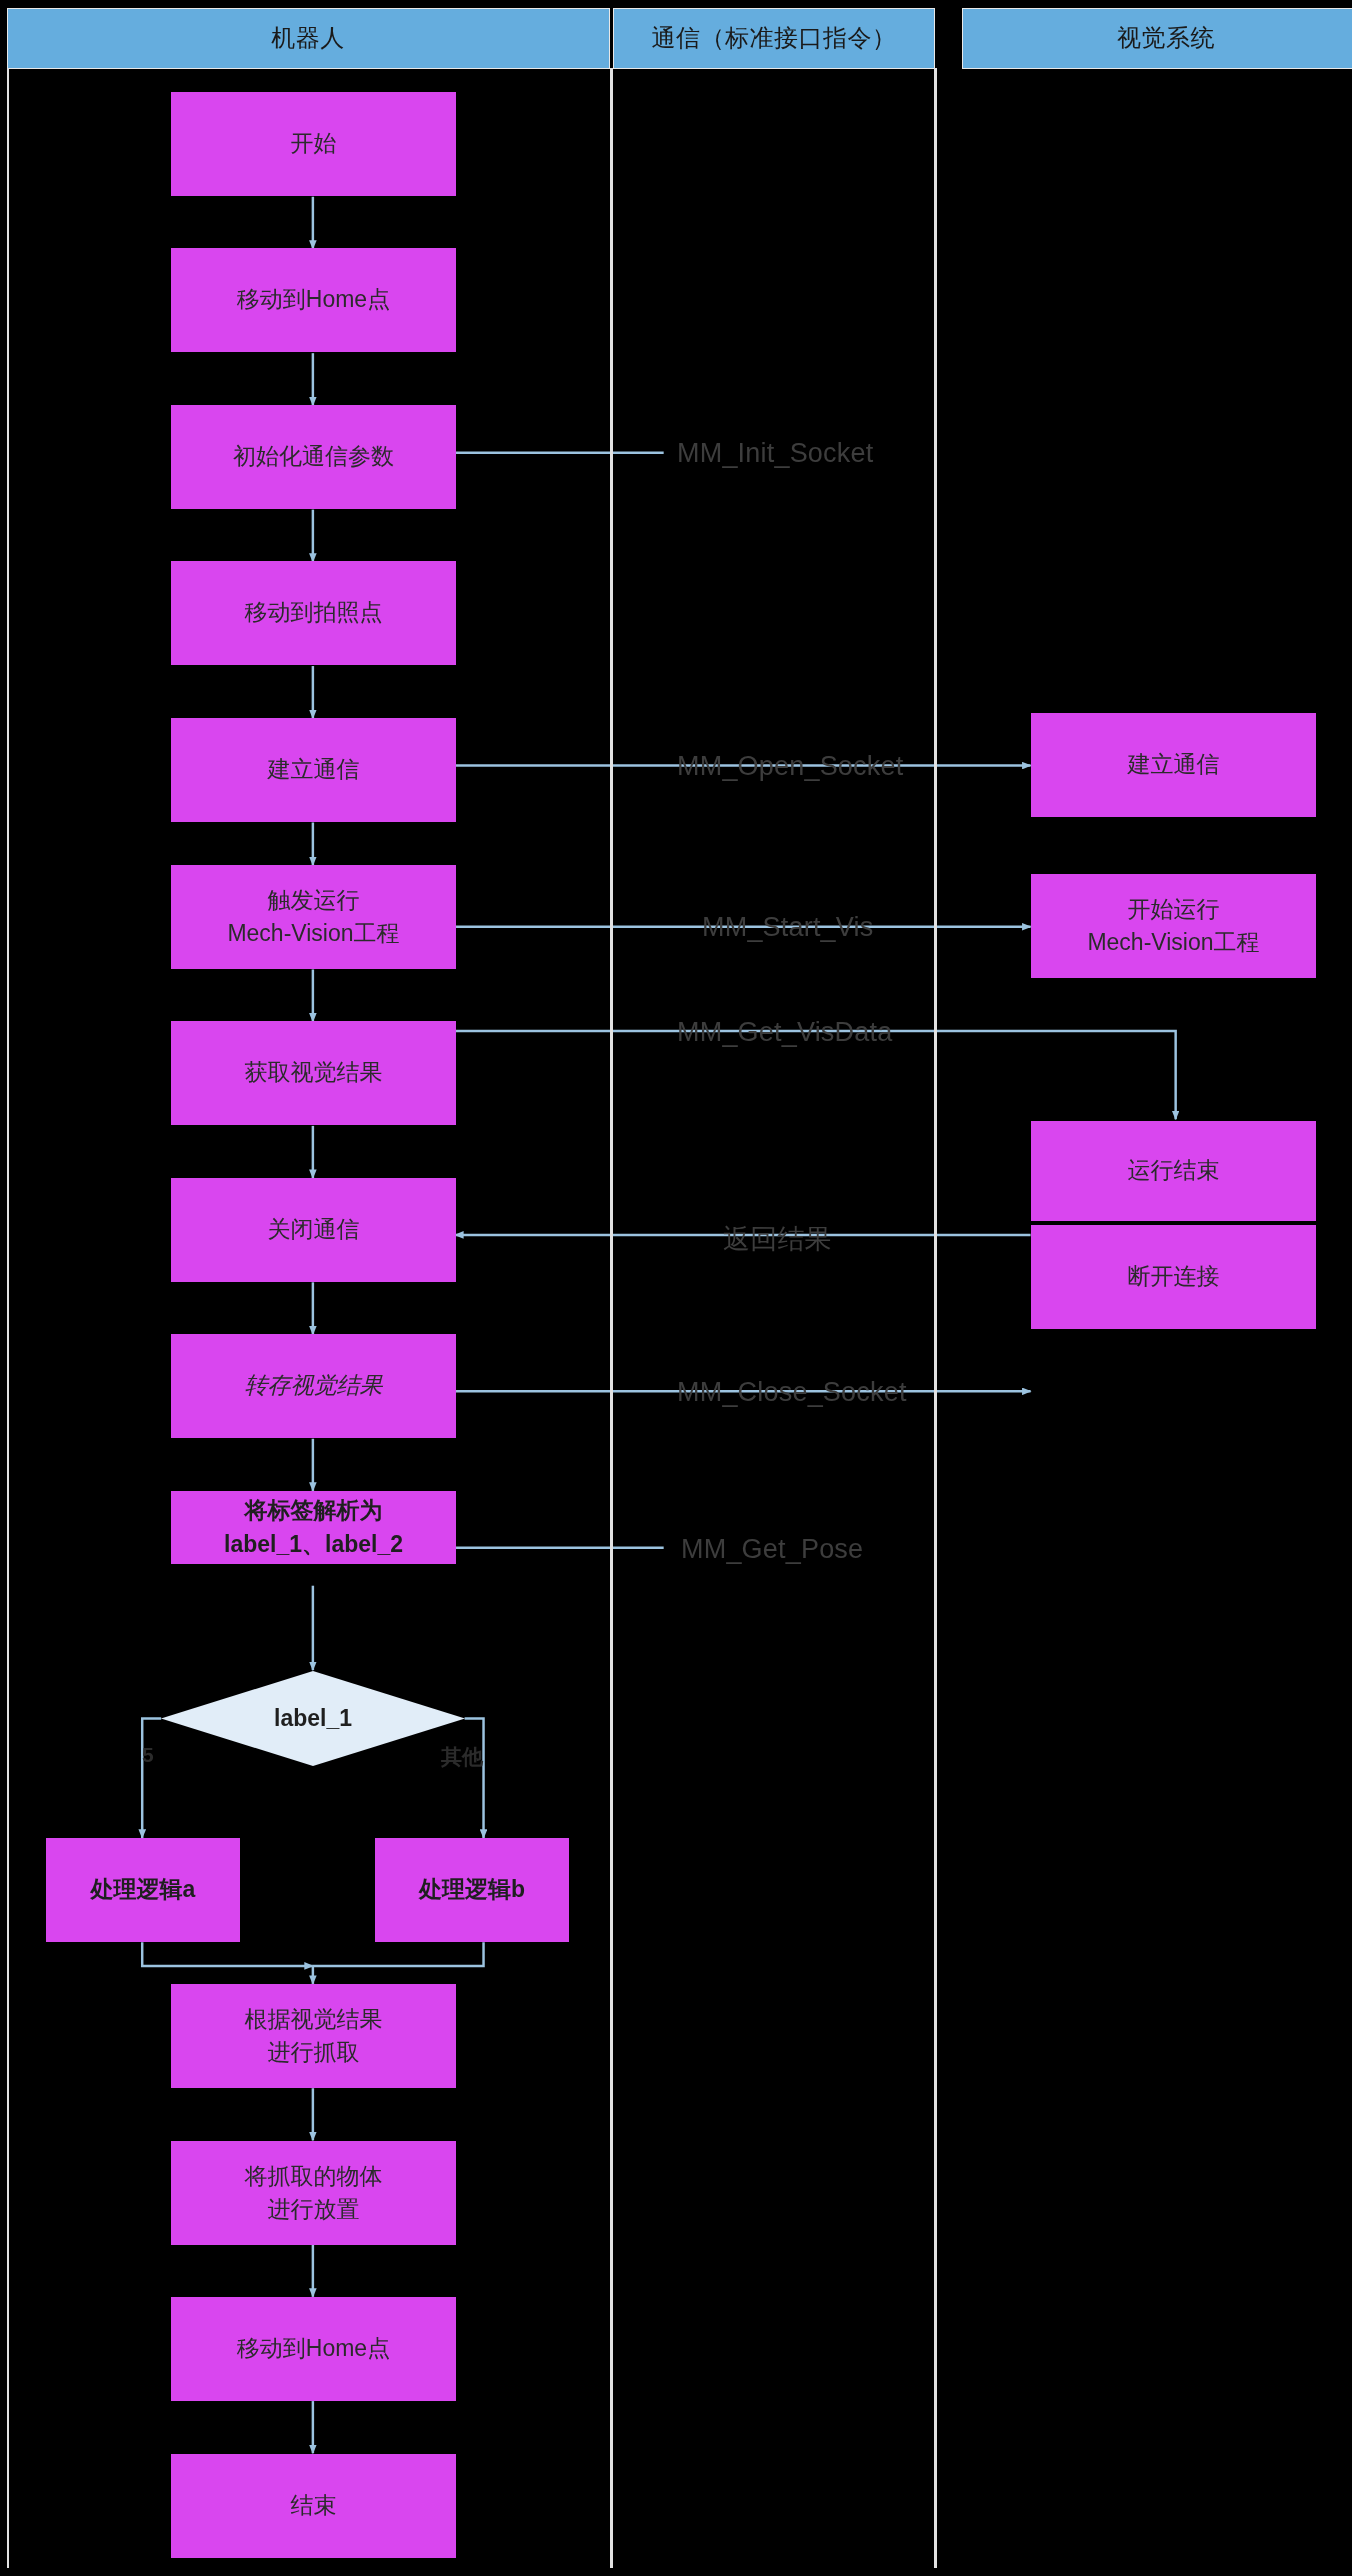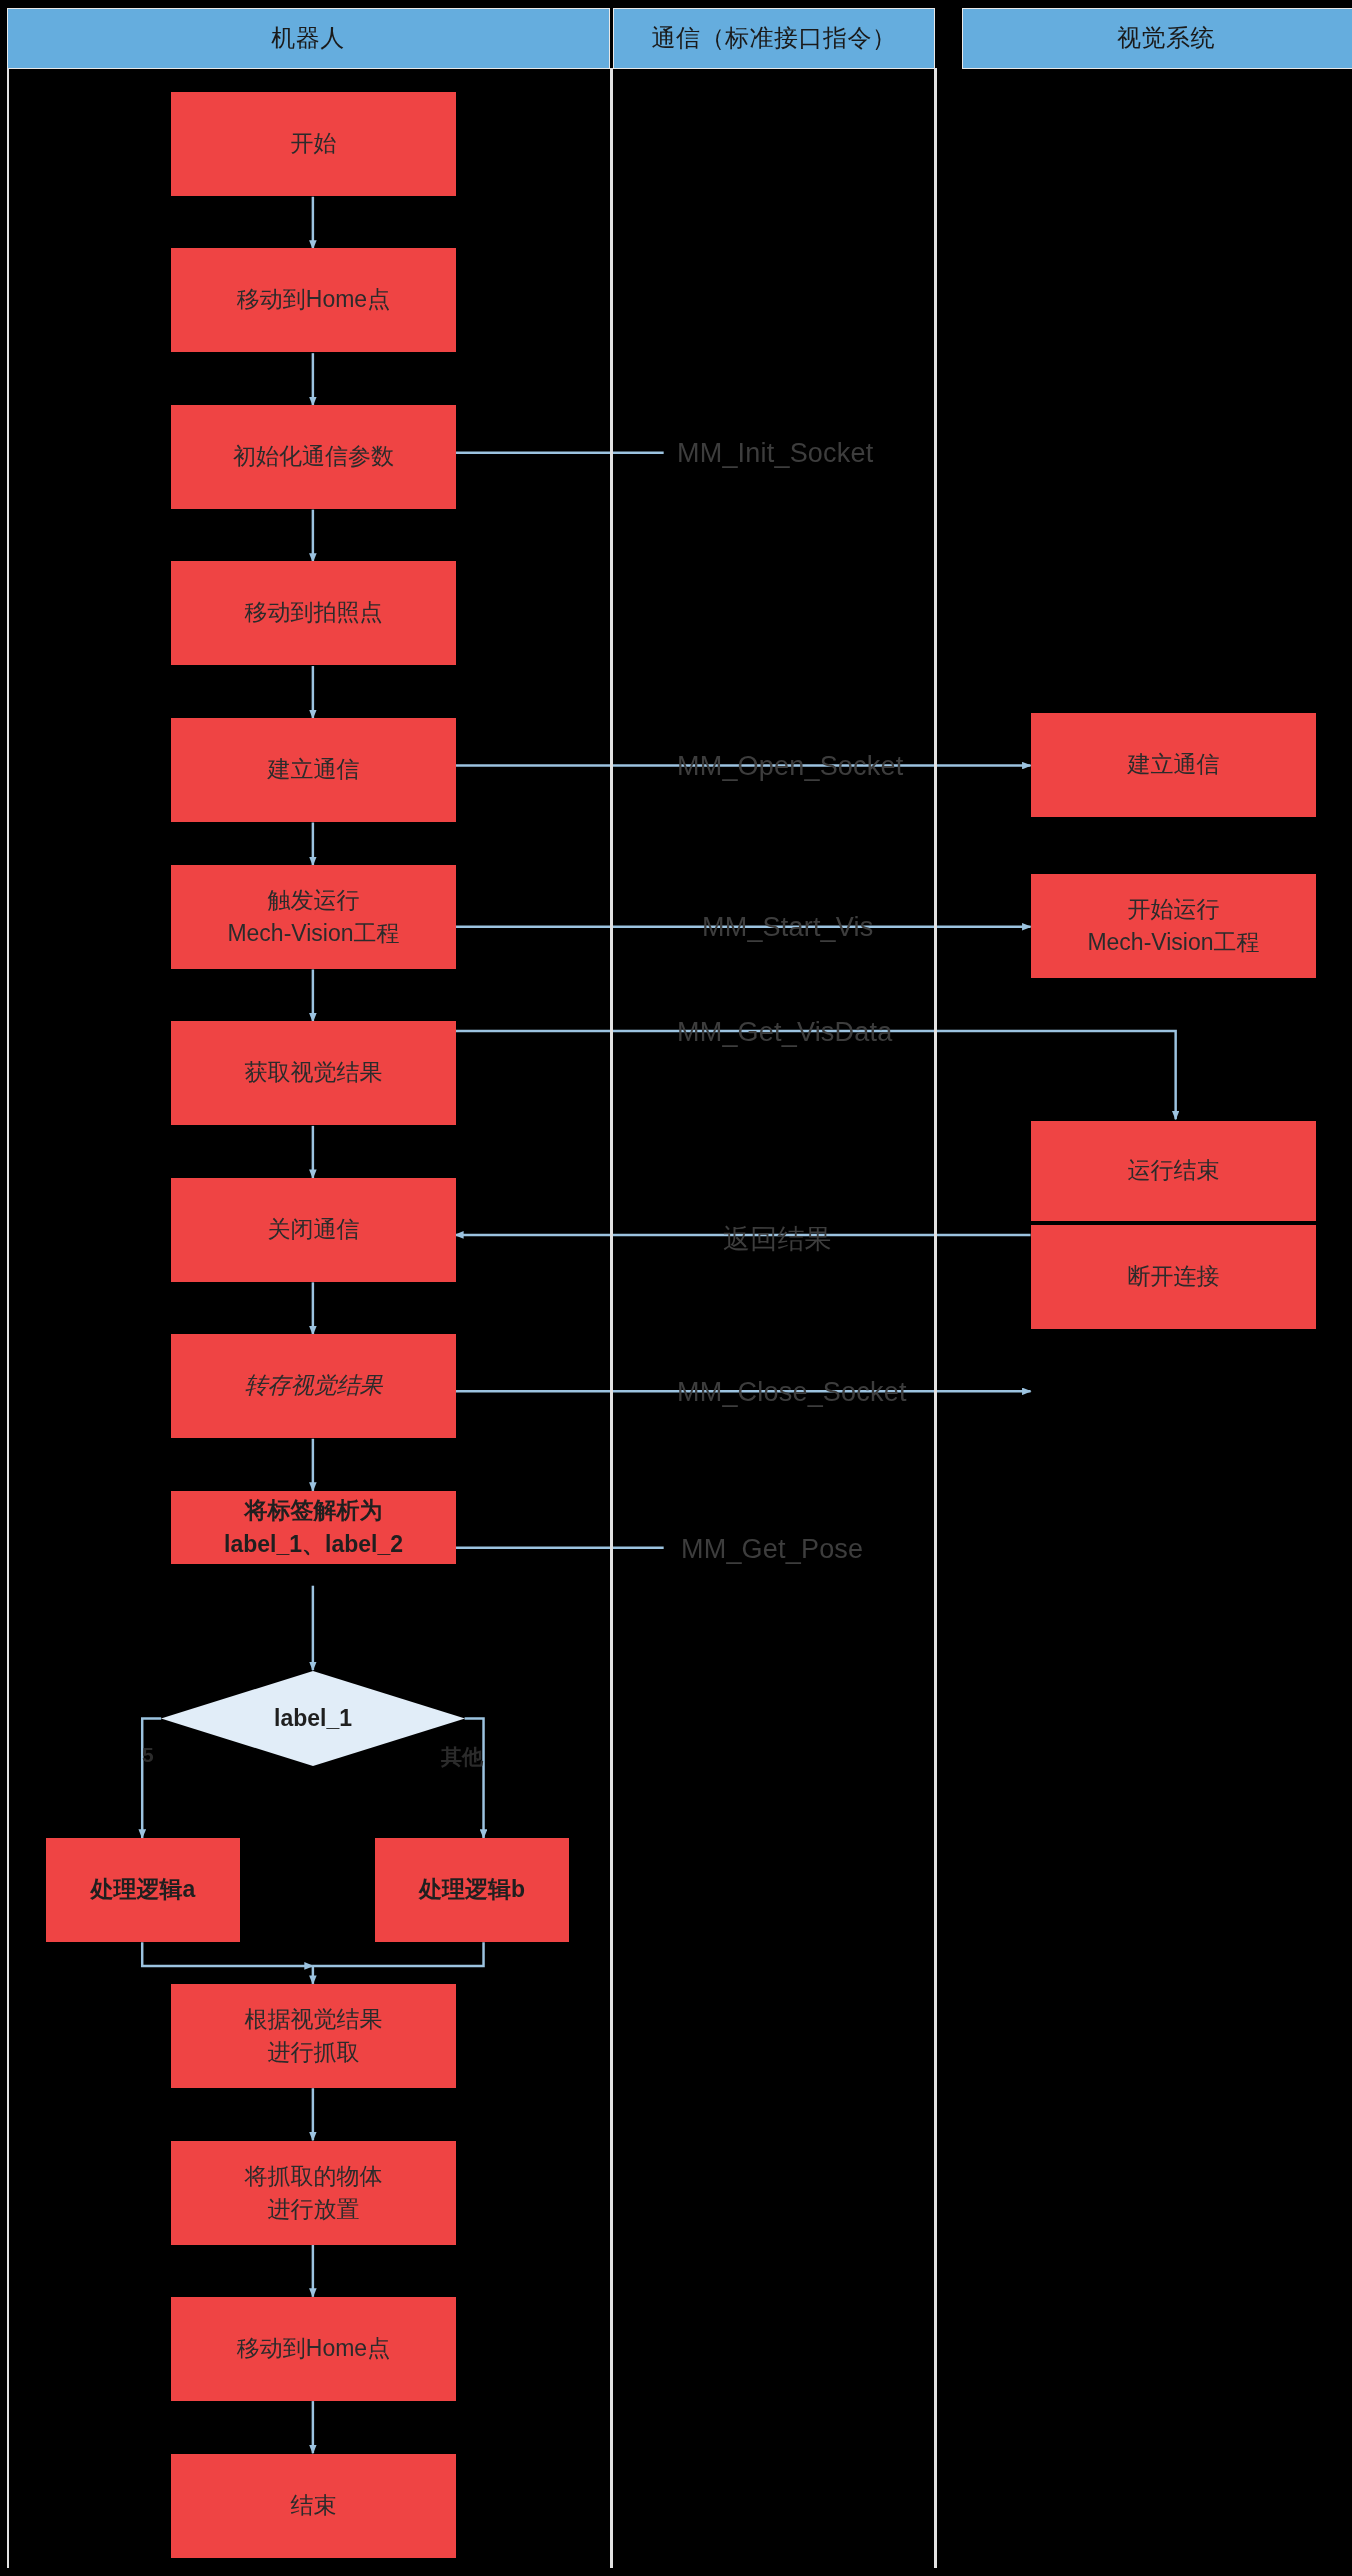--- a/index.html
+++ b/index.html
@@ -35,21 +35,21 @@
     background: #e2e2e2;
   }
   .lane-frame-left {
     position: absolute;
     width: 2.8px;
     background: #e2e2e2;
   }
   
   .node {
     position: absolute;
-    background: #ef4444;
+    background: #d946ef;
     box-sizing: border-box;
     display: flex;
     flex-direction: column;
     align-items: center;
     justify-content: center;
     text-align: center;
     color: #2b2b2b;
     font-size: 23px;
     line-height: 1.45;
   }

